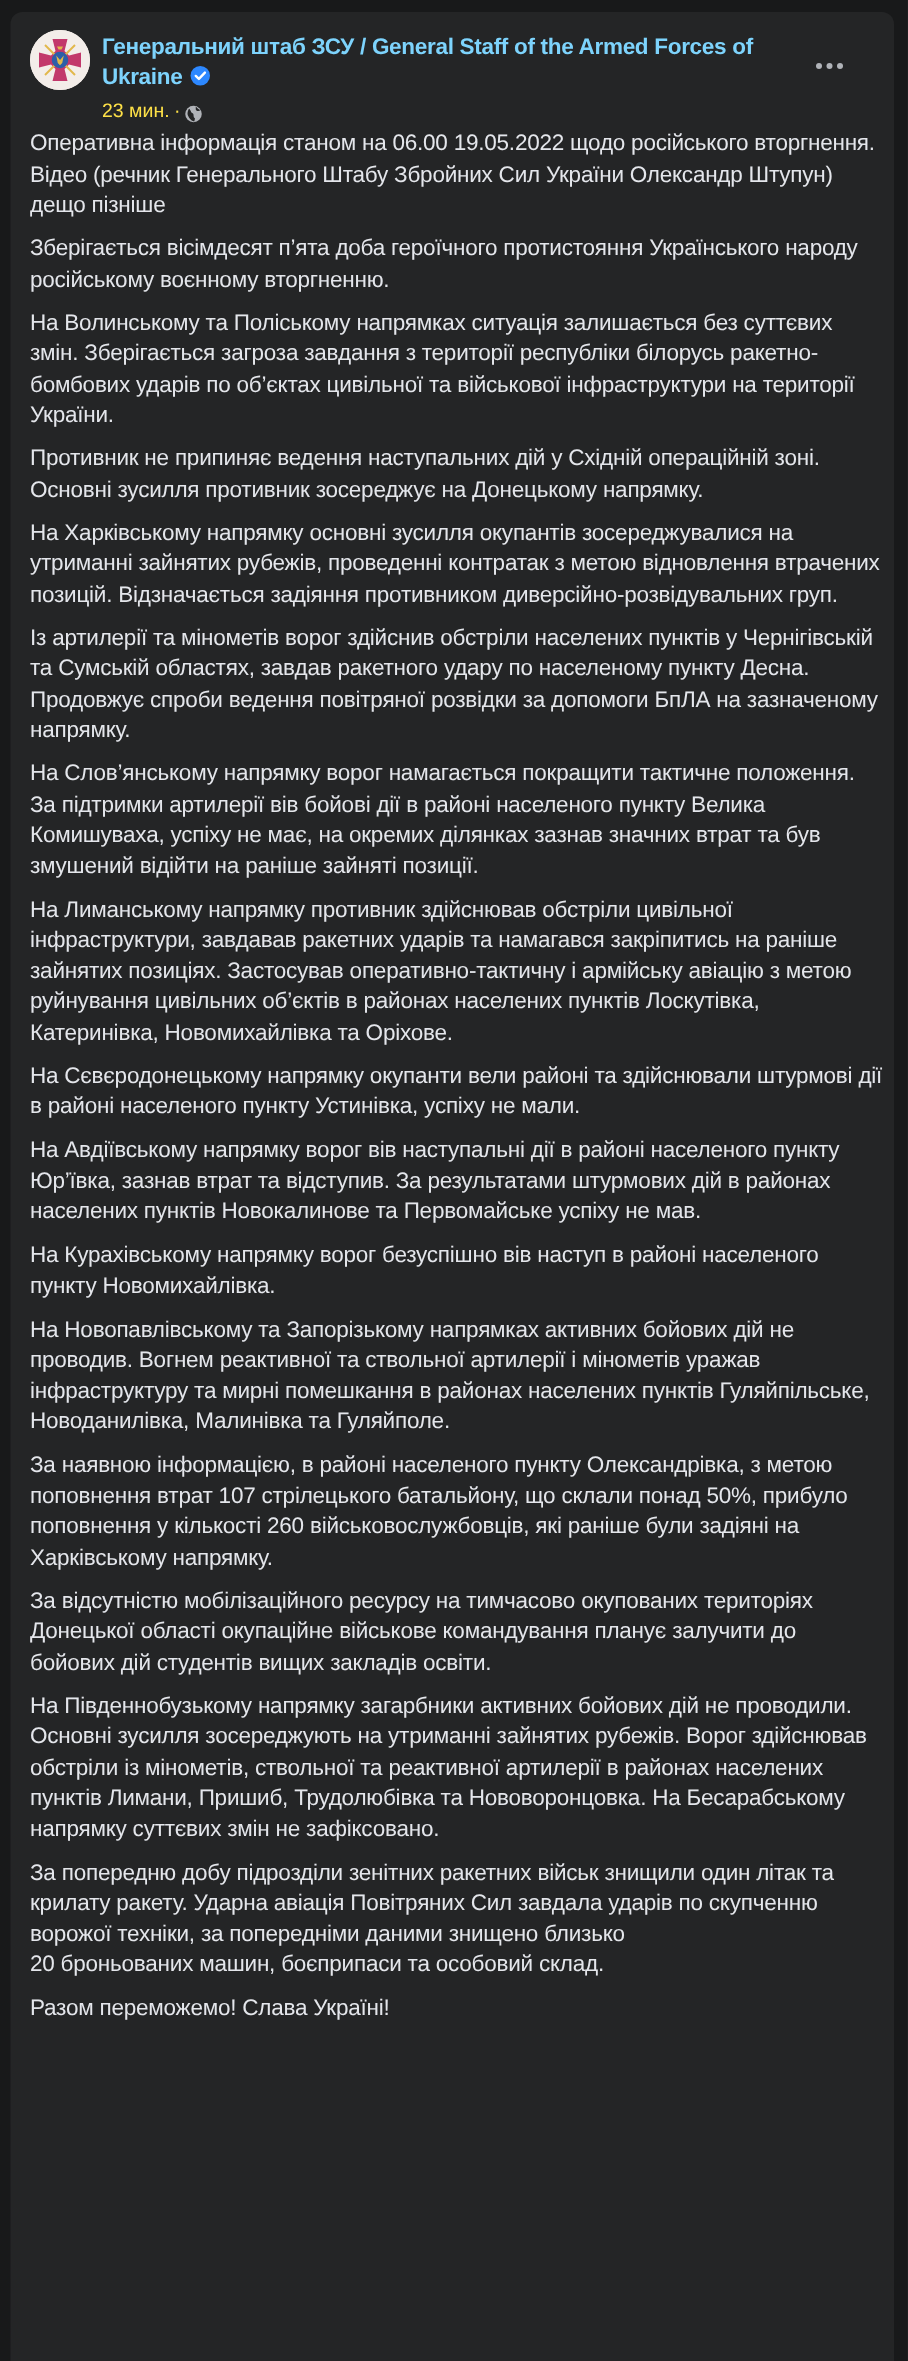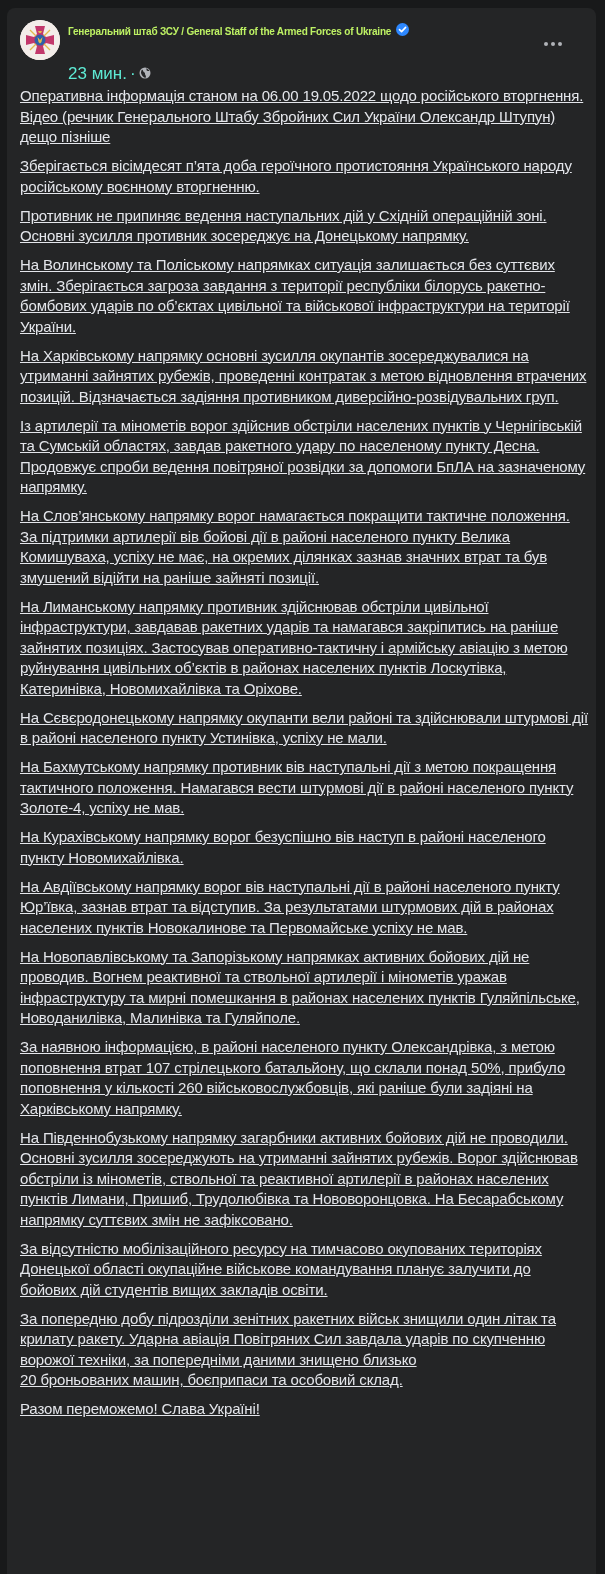--- a/index.html
+++ b/index.html
@@ -13,43 +13,43 @@
     position:absolute; left:7px; top:8px; width:589px; height:1580px;
     background:#242526; border-radius:8px;
   }
   .header { position:relative; height:72px; }
   .avatar {
     position:absolute; left:13px; top:12px; width:40px; height:40px; border-radius:50%;
     background:#f2ece8; overflow:hidden;
   }
   .title {
     position:absolute; left:61px; top:14px; width:440px;
-    font-size:10px; font-weight:bold; line-height:20px; color:#bef264;
+    font-size:15px; font-weight:bold; line-height:20px; color:#7dd3fc;
     letter-spacing:-0.2px;
   }
   .verified {
     display:inline-block; width:13px; height:13px; border-radius:50%; background:#2d88ff;
     vertical-align:-1px; margin-left:5px; position:relative;
   }
   .verified svg { position:absolute; left:2px; top:2px; }
   .meta {
-    position:absolute; left:61px; top:58px; font-size:17px; color:#5eead4; line-height:16px;
-    display:flex; align-items:flex-start; gap:3px;
+    position:absolute; left:61px; top:58px; font-size:13px; color:#fde047; line-height:16px;
+    display:flex; align-items:flex-end; gap:3px;
   }
   .globe { display:inline-block; width:12px; height:12px; }
   .more {
     position:absolute; right:28px; top:28px; width:30px; height:16px;
     display:flex; gap:3px; align-items:center; justify-content:center; cursor:pointer;
   }
   .more span { width:4px; height:4px; border-radius:50%; background:#b0b3b8; display:block; }
   .body {
     position:absolute; left:13px; top:78px; width:570px;
     font-size:15px; line-height:20.5px; color:#e4e6eb; letter-spacing:-0.15px;
   }
-  .body p { margin:0 0 8.5px 0;text-decoration:underline; }
+  .body p { margin:0 0 8.5px 0; }
 </style>
 </head>
 <body>
 
 <div class="card">
   <div class="header">
     <div class="avatar">
       <svg width="40" height="40" viewBox="0 0 40 40">
         <rect x="0" y="0" width="40" height="40" fill="#f3ede9"></rect>
 
@@ -84,31 +84,30 @@
       <span></span>
       <span></span>
       <span></span>
     </div>
   </div>
 
   <div class="body">
     <p style="white-space:pre-line">Оперативна інформація станом на 06.00 19.05.2022 щодо російського вторгнення.
 Відео (речник Генерального Штабу Збройних Сил України Олександр Штупун) дещо пізніше</p>
     <p>Зберігається вісімдесят п’ята доба героїчного протистояння Українського народу російському воєнному вторгненню.</p>
+    <p>На Волинському та Поліському напрямках ситуація залишається без суттєвих змін. Зберігається загроза завдання з території республіки білорусь ракетно-бомбових ударів по об’єктах цивільної та військової інфраструктури на території України.</p>
     <p>Противник не припиняє ведення наступальних дій у Східній операційній зоні. Основні зусилля противник зосереджує на Донецькому напрямку.</p>
-    <p>На Волинському та Поліському напрямках ситуація залишається без суттєвих змін. Зберігається загроза завдання з території республіки білорусь ракетно-бомбових ударів по об’єктах цивільної та військової інфраструктури на території України.</p>
     <p>На Харківському напрямку основні зусилля окупантів зосереджувалися на утриманні зайнятих рубежів, проведенні контратак з метою відновлення втрачених позицій. Відзначається задіяння противником диверсійно-розвідувальних груп.</p>
     <p>Із артилерії та мінометів ворог здійснив обстріли населених пунктів у Чернігівській та Сумській областях, завдав ракетного удару по населеному пункту Десна. Продовжує спроби ведення повітряної розвідки за допомоги БпЛА на зазначеному напрямку.</p>
     <p>На Слов’янському напрямку ворог намагається покращити тактичне положення. За підтримки артилерії вів бойові дії в районі населеного пункту Велика Комишуваха, успіху не має, на окремих ділянках зазнав значних втрат та був змушений відійти на раніше зайняті позиції.</p>
     <p>На Лиманському напрямку противник здійснював обстріли цивільної інфраструктури, завдавав ракетних ударів та намагався закріпитись на раніше зайнятих позиціях. Застосував оперативно-тактичну і армійську авіацію з метою руйнування цивільних об’єктів в районах населених пунктів Лоскутівка, Катеринівка, Новомихайлівка та Оріхове.</p>
     <p>На Сєвєродонецькому напрямку окупанти вели районі та здійснювали штурмові дії в районі населеного пункту Устинівка, успіху не мали.</p>
-    <p>На Бахмутському напрямку противник вів наступальні дії з метою  покращення тактичного положення. Намагався вести штурмові дії в районі населеного пункту Золоте-4, успіху не мав.</p>
+    <p>На Авдіївському напрямку ворог вів наступальні дії в районі населеного пункту Юр’ївка, зазнав втрат та відступив. За результатами штурмових дій в районах населених пунктів Новокалинове та Первомайське успіху не мав.</p>
     <p>На Курахівському напрямку ворог безуспішно вів наступ в районі населеного пункту Новомихайлівка.</p>
-    <p>На Авдіївському напрямку ворог вів наступальні дії в районі населеного пункту Юр’ївка, зазнав втрат та відступив. За результатами штурмових дій в районах населених пунктів Новокалинове та Первомайське успіху не мав.</p>
     <p>На Новопавлівському та Запорізькому напрямках активних бойових дій не проводив. Вогнем реактивної та ствольної артилерії і мінометів уражав інфраструктуру та мирні помешкання в районах населених пунктів Гуляйпільське, Новоданилівка, Малинівка та Гуляйполе.</p>
     <p>За наявною інформацією, в районі населеного пункту Олександрівка, з метою поповнення втрат 107 стрілецького батальйону, що склали понад 50%, прибуло поповнення у кількості 260 військовослужбовців, які раніше були задіяні на Харківському напрямку.</p>
+    <p>За відсутністю мобілізаційного ресурсу на тимчасово окупованих територіях Донецької області окупаційне військове командування планує залучити до бойових дій студентів вищих закладів освіти.</p>
     <p>На Південнобузькому напрямку загарбники активних бойових дій не проводили. Основні зусилля зосереджують на утриманні зайнятих рубежів. Ворог здійснював обстріли із мінометів, ствольної та реактивної артилерії в районах населених пунктів Лимани, Пришиб, Трудолюбівка та Нововоронцовка. На Бесарабському напрямку суттєвих змін не зафіксовано.</p>
-    <p>За відсутністю мобілізаційного ресурсу на тимчасово окупованих територіях Донецької області окупаційне військове командування планує залучити до бойових дій студентів вищих закладів освіти.</p>
     <p style="white-space:pre-line">За попередню добу підрозділи зенітних ракетних військ знищили один літак та крилату ракету. Ударна авіація Повітряних Сил завдала ударів по скупченню ворожої техніки, за попередніми даними знищено близько
 20 броньованих машин, боєприпаси та особовий склад.</p>
     <p>Разом переможемо! Слава Україні!</p>
   </div>
 </div>
 
 </body></html>

